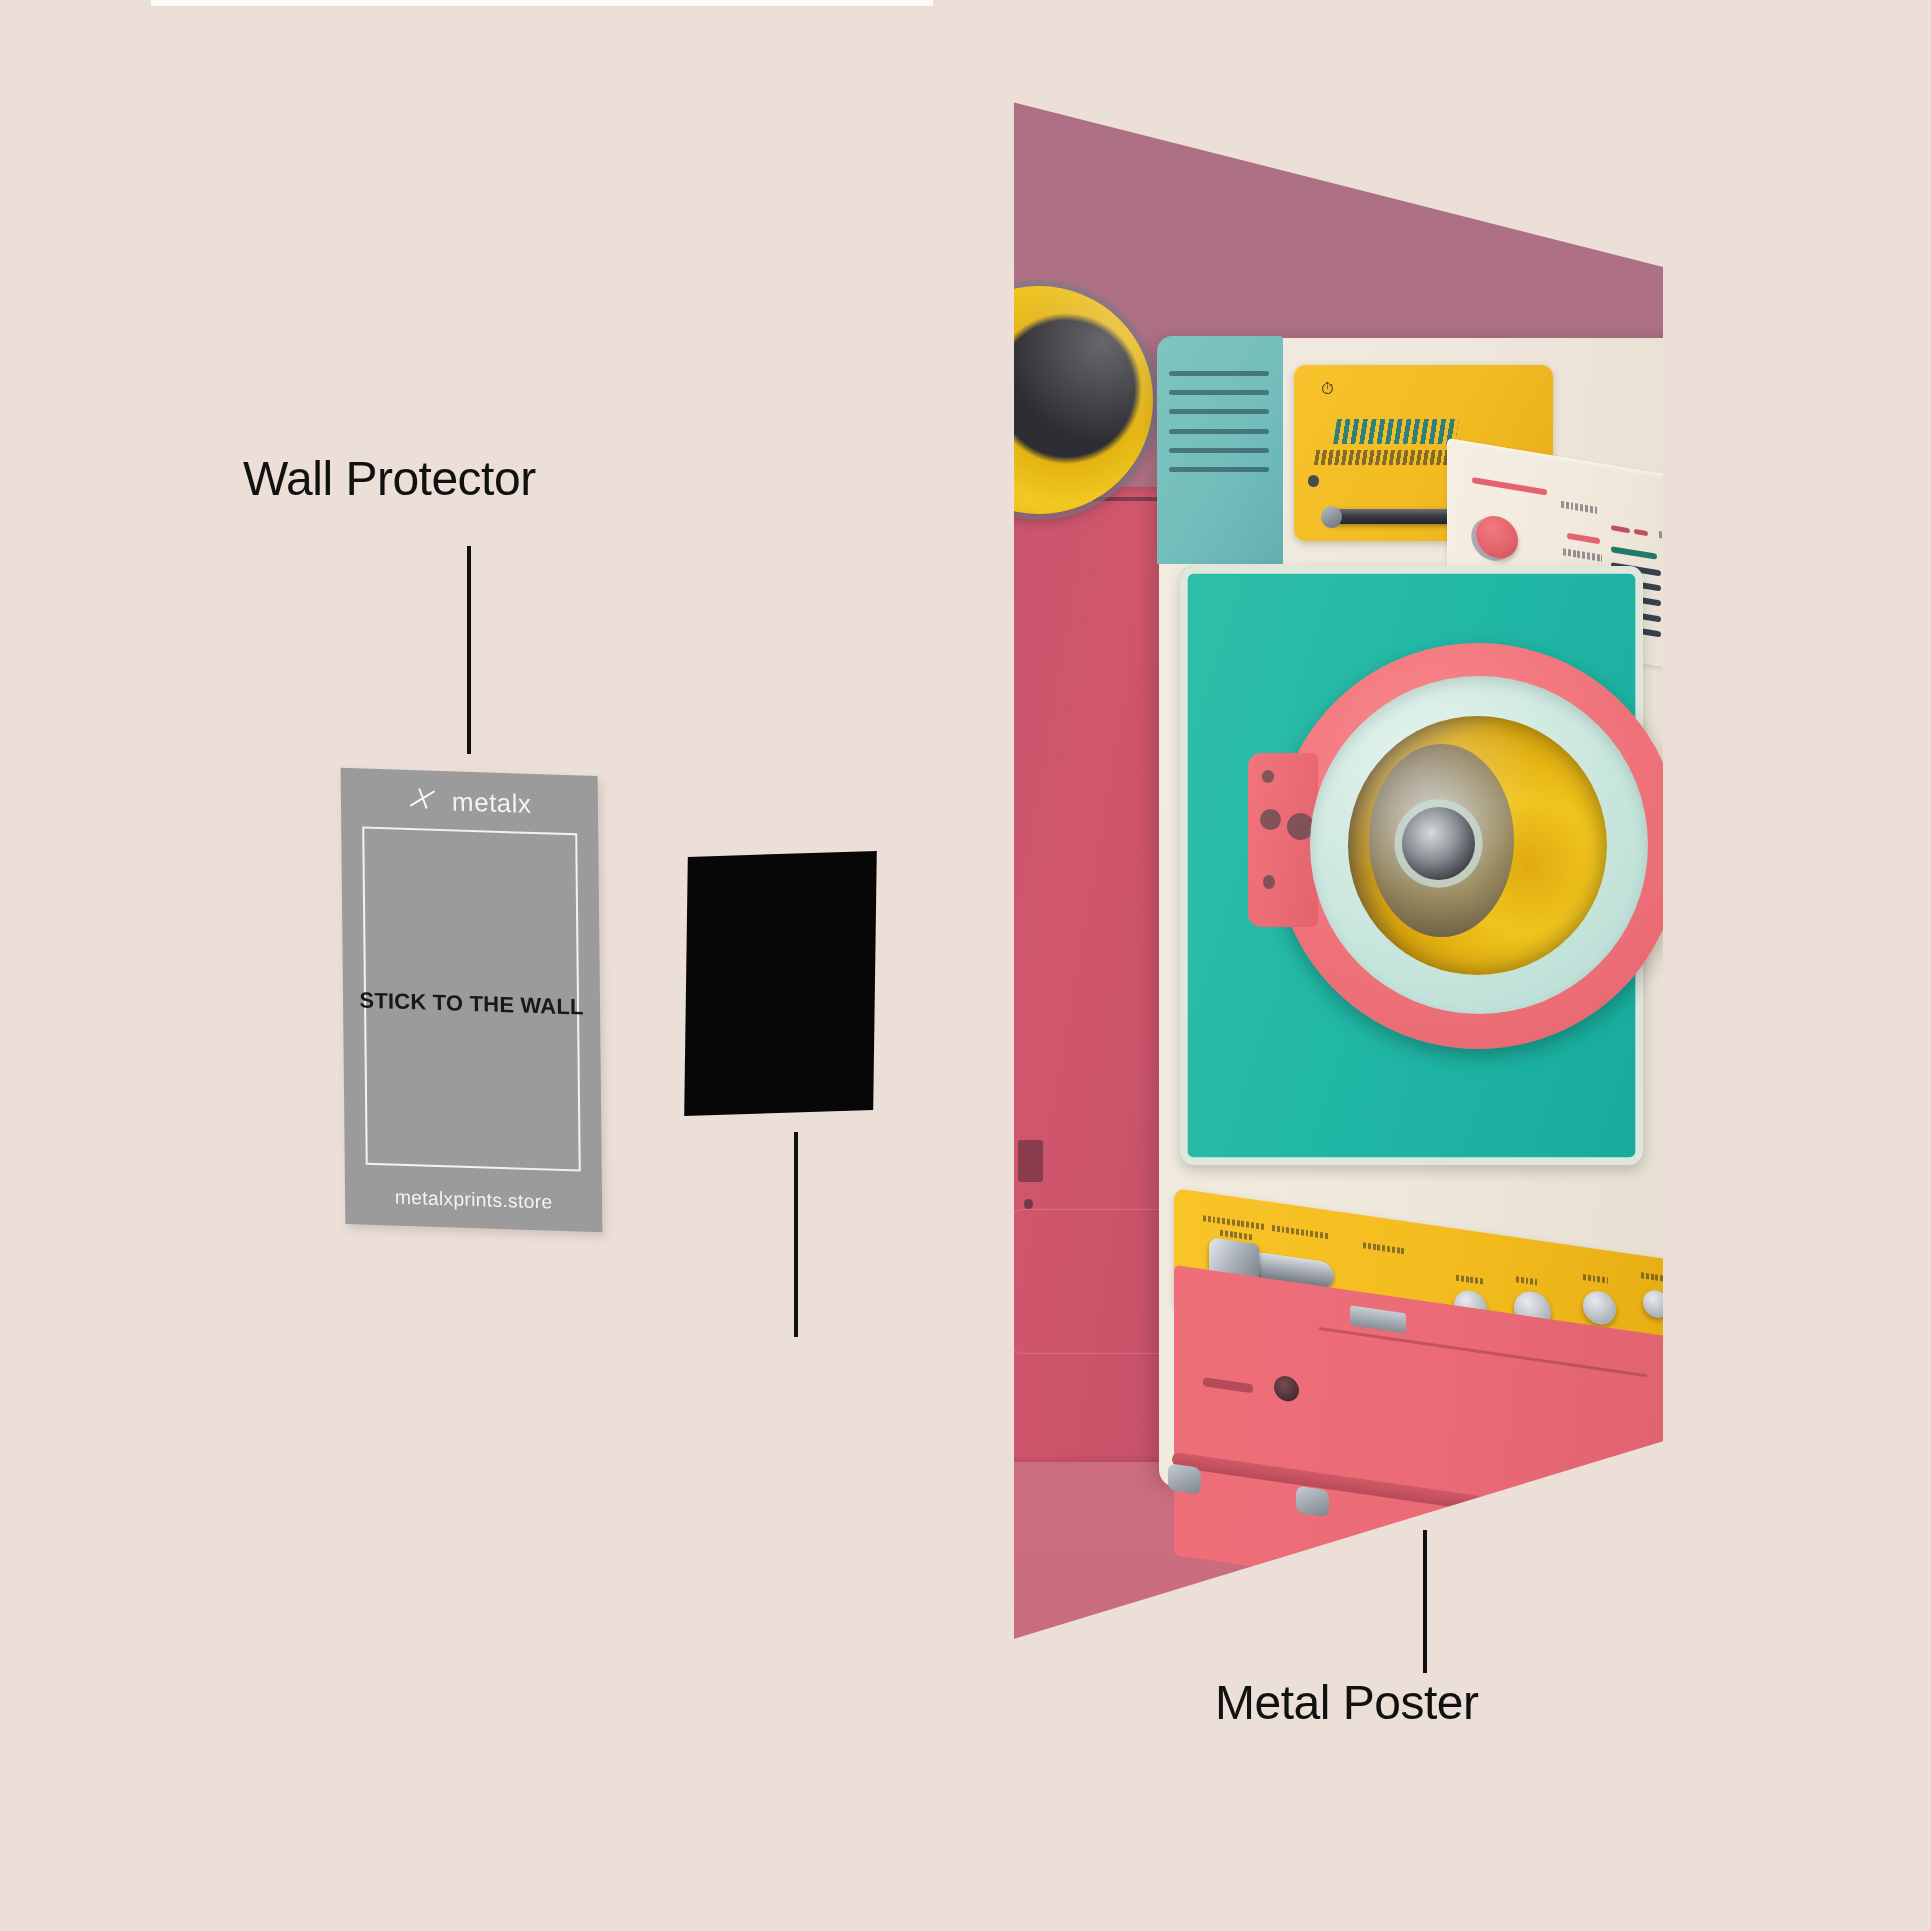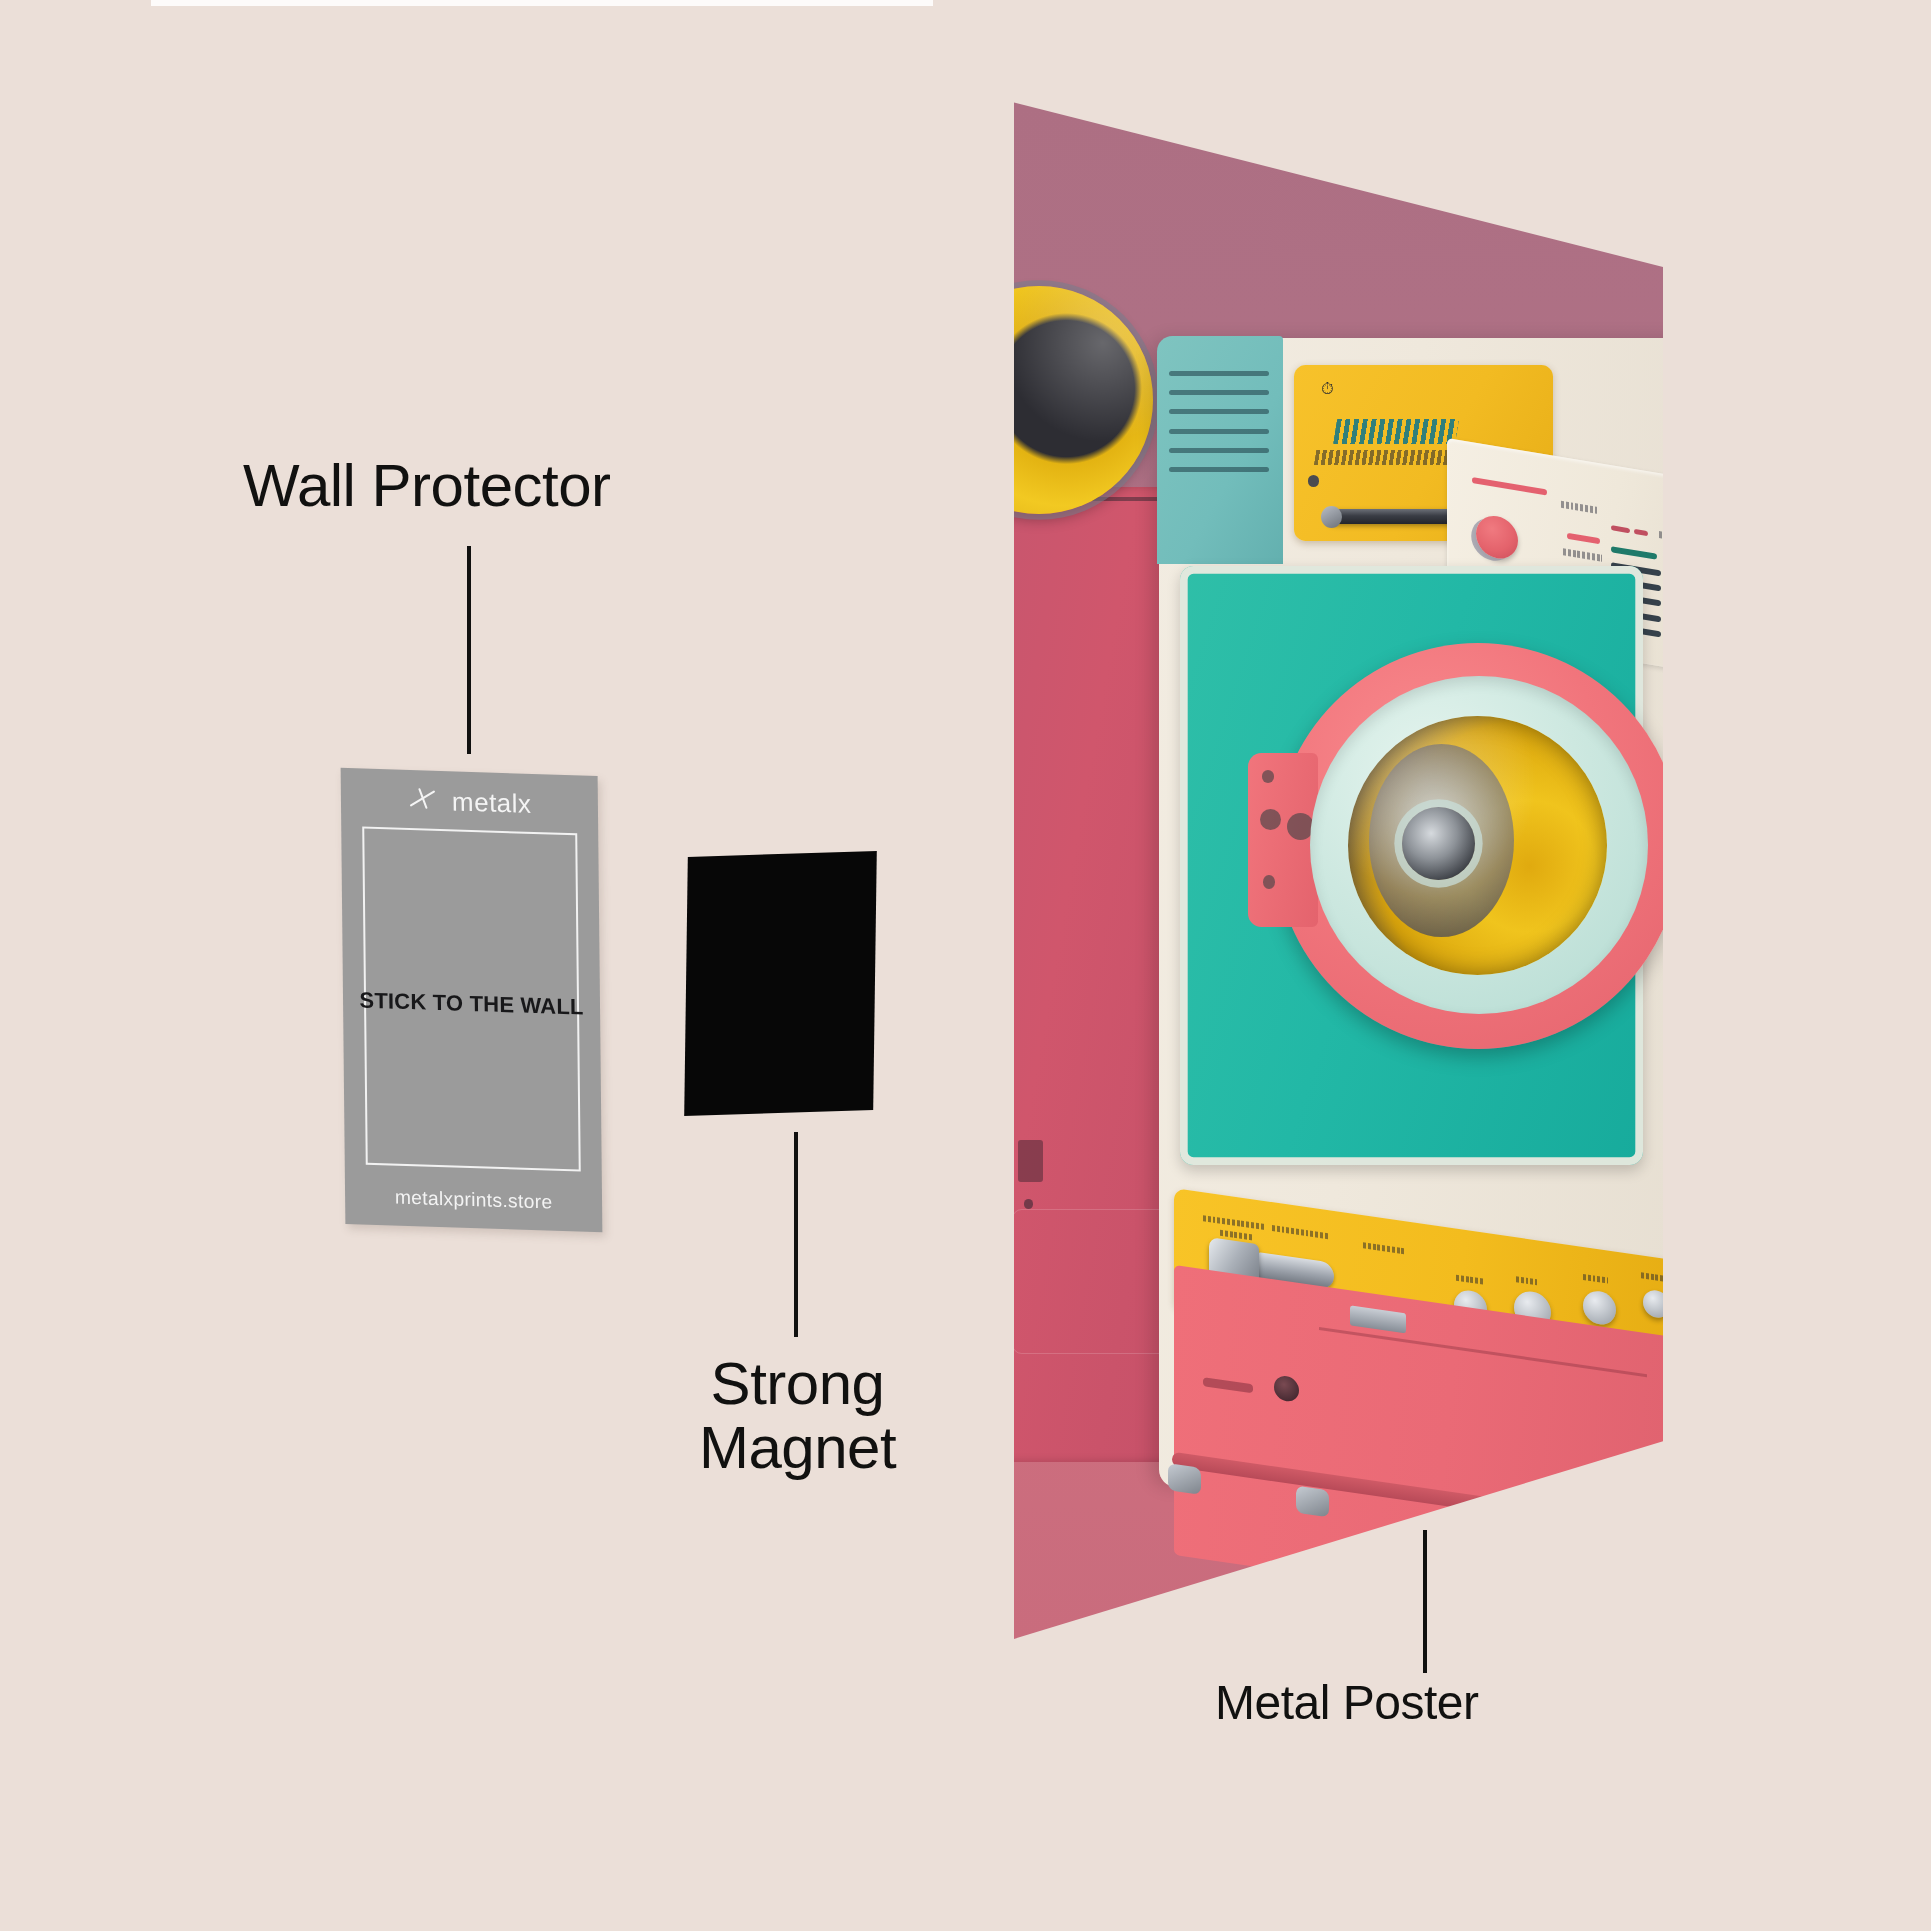--- a/index.html
+++ b/index.html
@@ -21,21 +21,21 @@
   
   .callout{
     position:absolute;
     color:#111110;
     font-family:"Liberation Sans", sans-serif;
     font-weight:400;
     letter-spacing:-0.5px;
     white-space:nowrap;
     line-height:1.06;
   }
-  #label-wall-protector{ left:243px; top:454px; font-size:60px;text-align:right; }
+  #label-wall-protector{ left:243px; top:454px; font-size:48px;text-align:right; }
   #label-strong-magnet{
     left:672px; top:1352px; font-size:60px;
     text-align:center; white-space:normal; width:251px;
   }
   #label-metal-poster{ left:1215px; top:1678px; font-size:48px; }
 
   .leader{ position:absolute; background:#111110; width:3.9px; }
   #leader-wall-protector{ left:467px; top:546px; height:208px; }
   #leader-strong-magnet{ left:794px; top:1132px; height:205px; }
   #leader-metal-poster{ left:1423px; top:1530px; height:143px; }
@@ -480,23 +480,19 @@
     <div id="wp-center-text">STICK TO THE WALL</div>
 
     <div id="wp-url-text">metalxprints.store</div>
   </div>
 
   <div id="magnet-square"></div>
 
   <div class="callout" id="label-wall-protector">Wall Protector</div>
   <div class="leader" id="leader-wall-protector"></div>
 
-  <div class="callout" id="label-strong-magnet">
-    <span>Strong</span><br>
-    <span>Magnet</span>
-  </div>
   <div class="leader" id="leader-strong-magnet"></div>
 
   <div class="callout" id="label-metal-poster">Metal Poster</div>
   <div class="leader" id="leader-metal-poster"></div>
 
 </div>
 
 
 </body></html>

